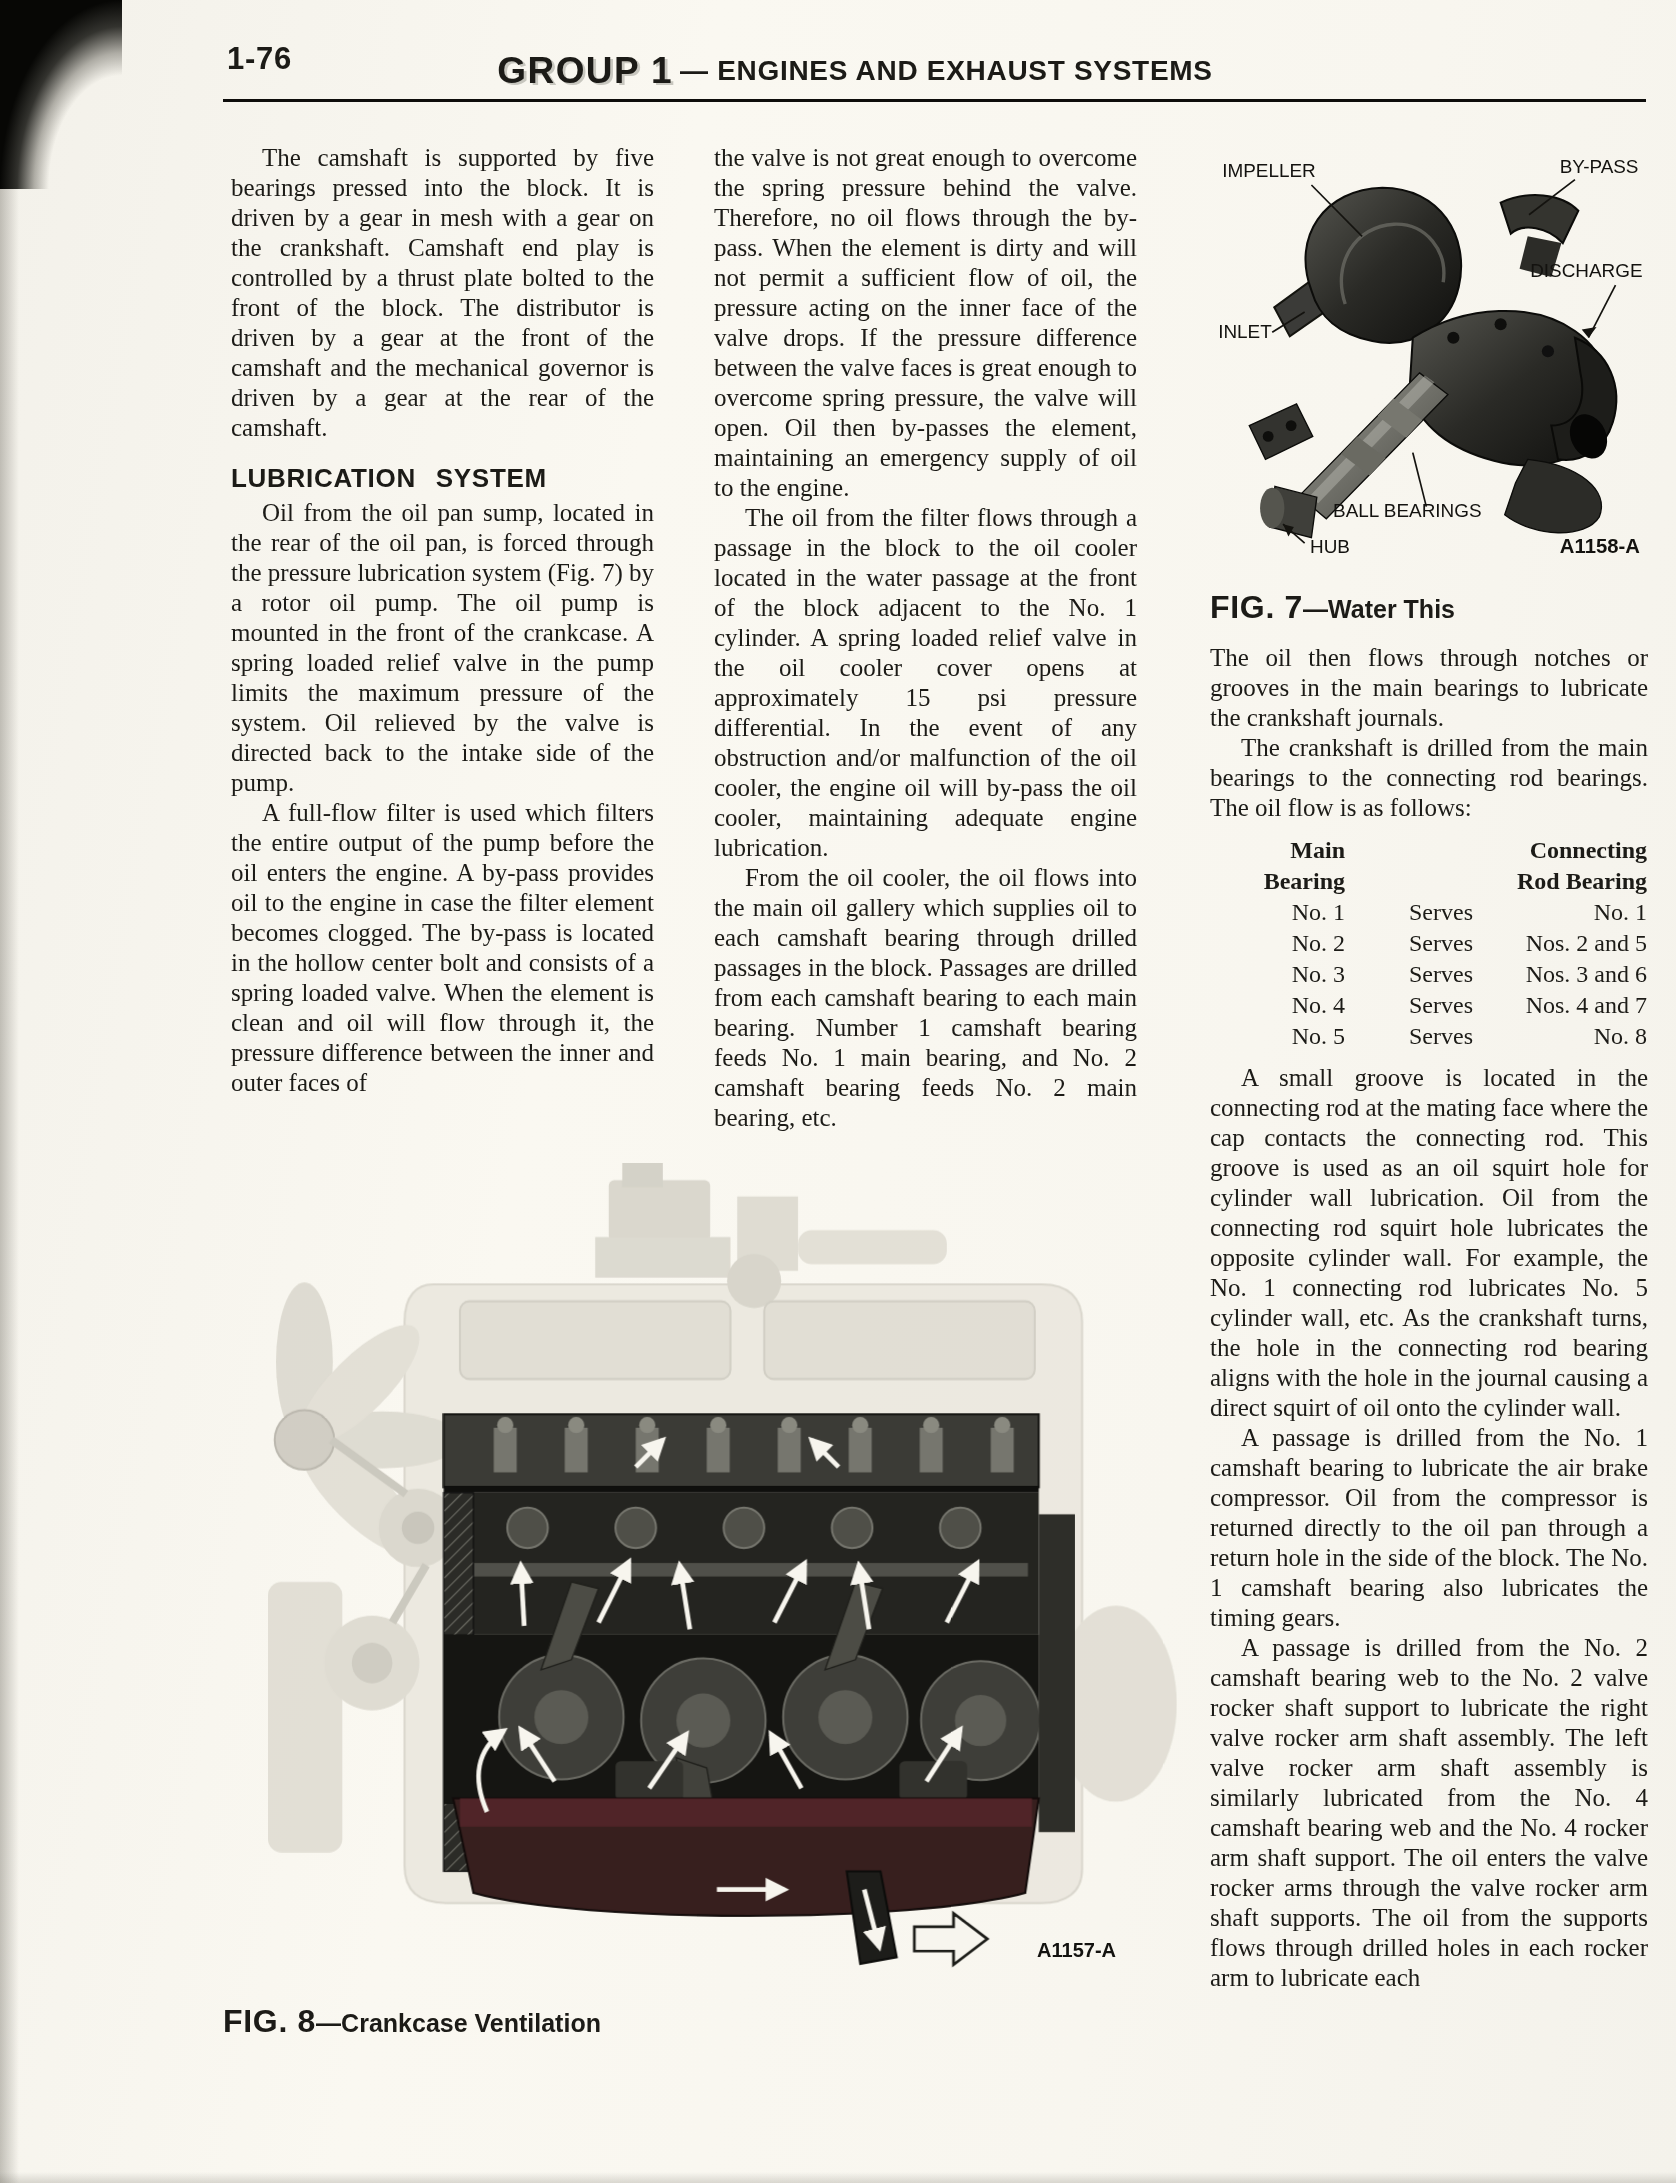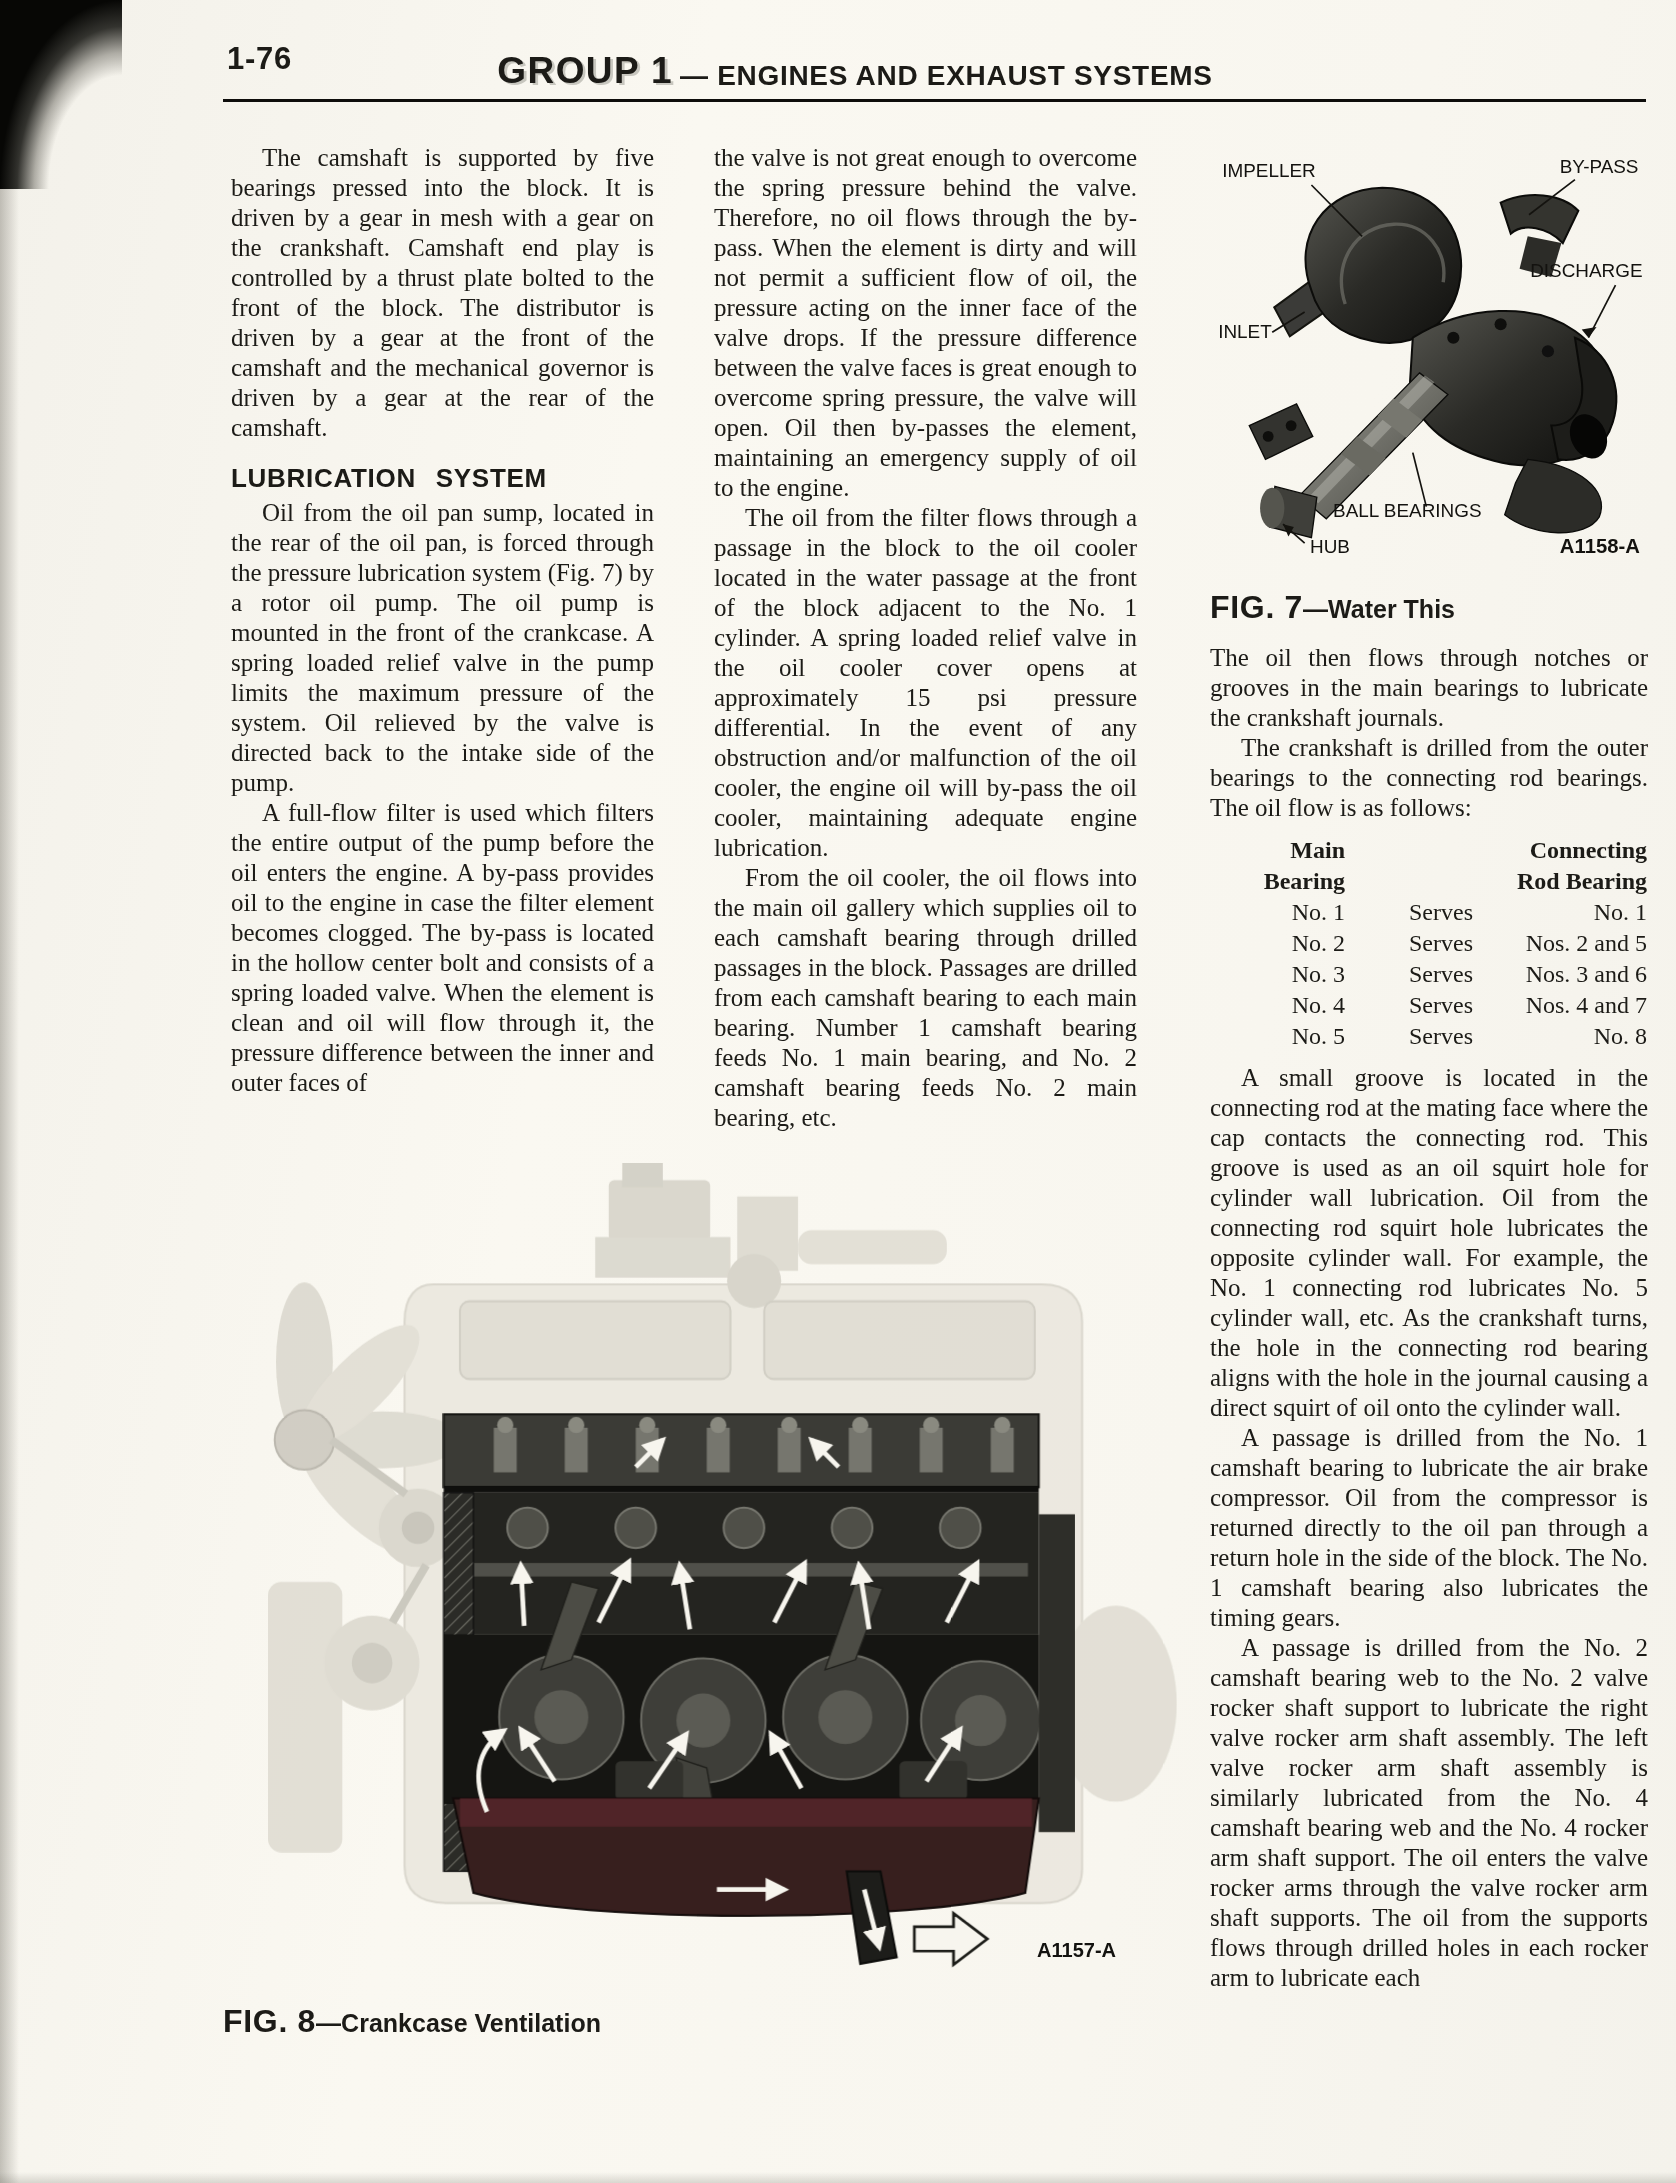--- a/index.html
+++ b/index.html
@@ -16,21 +16,21 @@
   }
   .scan-edge-left { position:absolute; top:0; left:0; width:19px; height:100%; z-index:4;
     background: linear-gradient(to right, rgba(70,66,56,.30), rgba(70,66,56,0)); }
   .scan-edge-bottom { position:absolute; bottom:0; left:0; width:100%; height:10.8px;
     background: linear-gradient(to top, rgba(70,66,56,.18), rgba(70,66,56,0)); }
 
   
   .page-num { position:absolute; left:227px; top:41px; font-family:"Liberation Sans",sans-serif;
     font-weight:bold; font-size:31px; letter-spacing:0.7px; }
   .header-title { position:absolute; left:0; right:0; top:50px; display:flex; justify-content:center;
-    align-items:flex-end; gap:7px; font-family:"Liberation Sans",sans-serif; font-weight:bold;padding-left:33px; }
+    align-items:center; gap:7px; font-family:"Liberation Sans",sans-serif; font-weight:bold;padding-left:33px; }
   .header-title .group { font-size:37px; letter-spacing:1.4px; text-shadow: 2.7px 2px 0 rgba(110,108,100,.35); }
   .header-title .rest  { font-size:28px; letter-spacing:0.7px; }
   .header-rule { position:absolute; left:223px; width:1423px; top:99px; height:3.4px; background:#0e0d0b; }
 
   
   .col { position:absolute; width:423px; font-size:25px; line-height:30px; text-align:justify; }
   .col1 { left:231px;  top:143px; }
   .col2 { left:714px; top:143px; }
   .col3 { left:1210px; top:135px; width:438px; }
   .para { margin:0; }
@@ -160,21 +160,21 @@
         <text class="figref" x="636" y="618" text-anchor="end">A1158-A</text>
       </svg>
     </figure>
 
     <div class="figcap fig9cap">
       <span class="figno">FIG. 7</span>
       <span class="figtitle">—Water This</span>
     </div>
 
     <p class="para">The oil then flows through notches or grooves in the main bearings to lubricate the crankshaft journals.</p>
-    <p class="para indent">The crankshaft is drilled from the outer bearings to the connecting rod bearings. The oil flow is as follows:</p>
+    <p class="para indent">The crankshaft is drilled from the main bearings to the connecting rod bearings. The oil flow is as follows:</p>
 
     <div class="btable">
       <div class="tcell th">
         <div>Main</div>
         <div>Bearing</div>
       </div>
       <div class="tcell th"></div>
       <div class="tcell th">
         <div>Connecting</div>
         <div>Rod Bearing</div>

